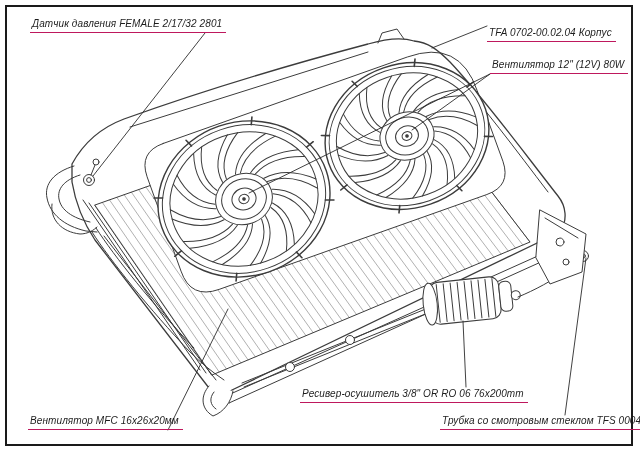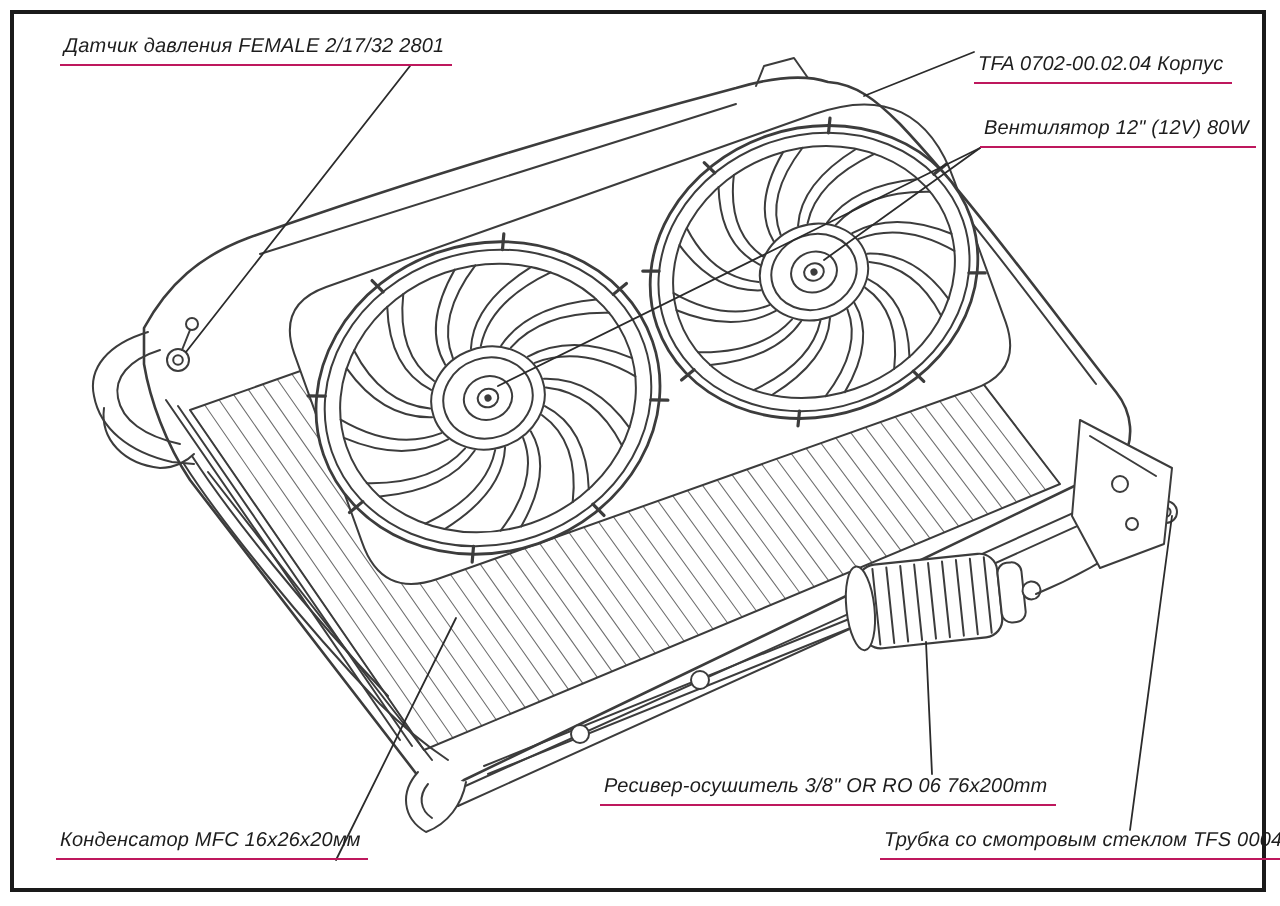--- a/index.html
+++ b/index.html
@@ -242,14 +242,14 @@
       <line x1="168" y1="430" x2="228" y2="309"></line>
       <line x1="565" y1="415" x2="586" y2="258"></line>
     </g>
   </g>
 </svg>
 
 <div class="callout" style="left:30px;top:17px">Датчик давления FEMALE 2/17/32 2801</div>
 <div class="callout" style="left:487px;top:26px">TFA 0702-00.02.04 Корпус</div>
 <div class="callout" style="left:490px;top:58px">Вентилятор 12" (12V) 80W</div>
 <div class="callout" style="left:300px;top:387px">Ресивер-осушитель 3/8" OR RO 06 76x200mm</div>
-<div class="callout" style="left:28px;top:414px">Конденсатор MFC 16x26x20мм</div>
+<div class="callout" style="left:28px;top:414px">Вентилятор MFC 16x26x20мм</div>
 <div class="callout" style="left:440px;top:414px">Трубка со смотровым стеклом TFS 0004</div>
 
 </body></html>

